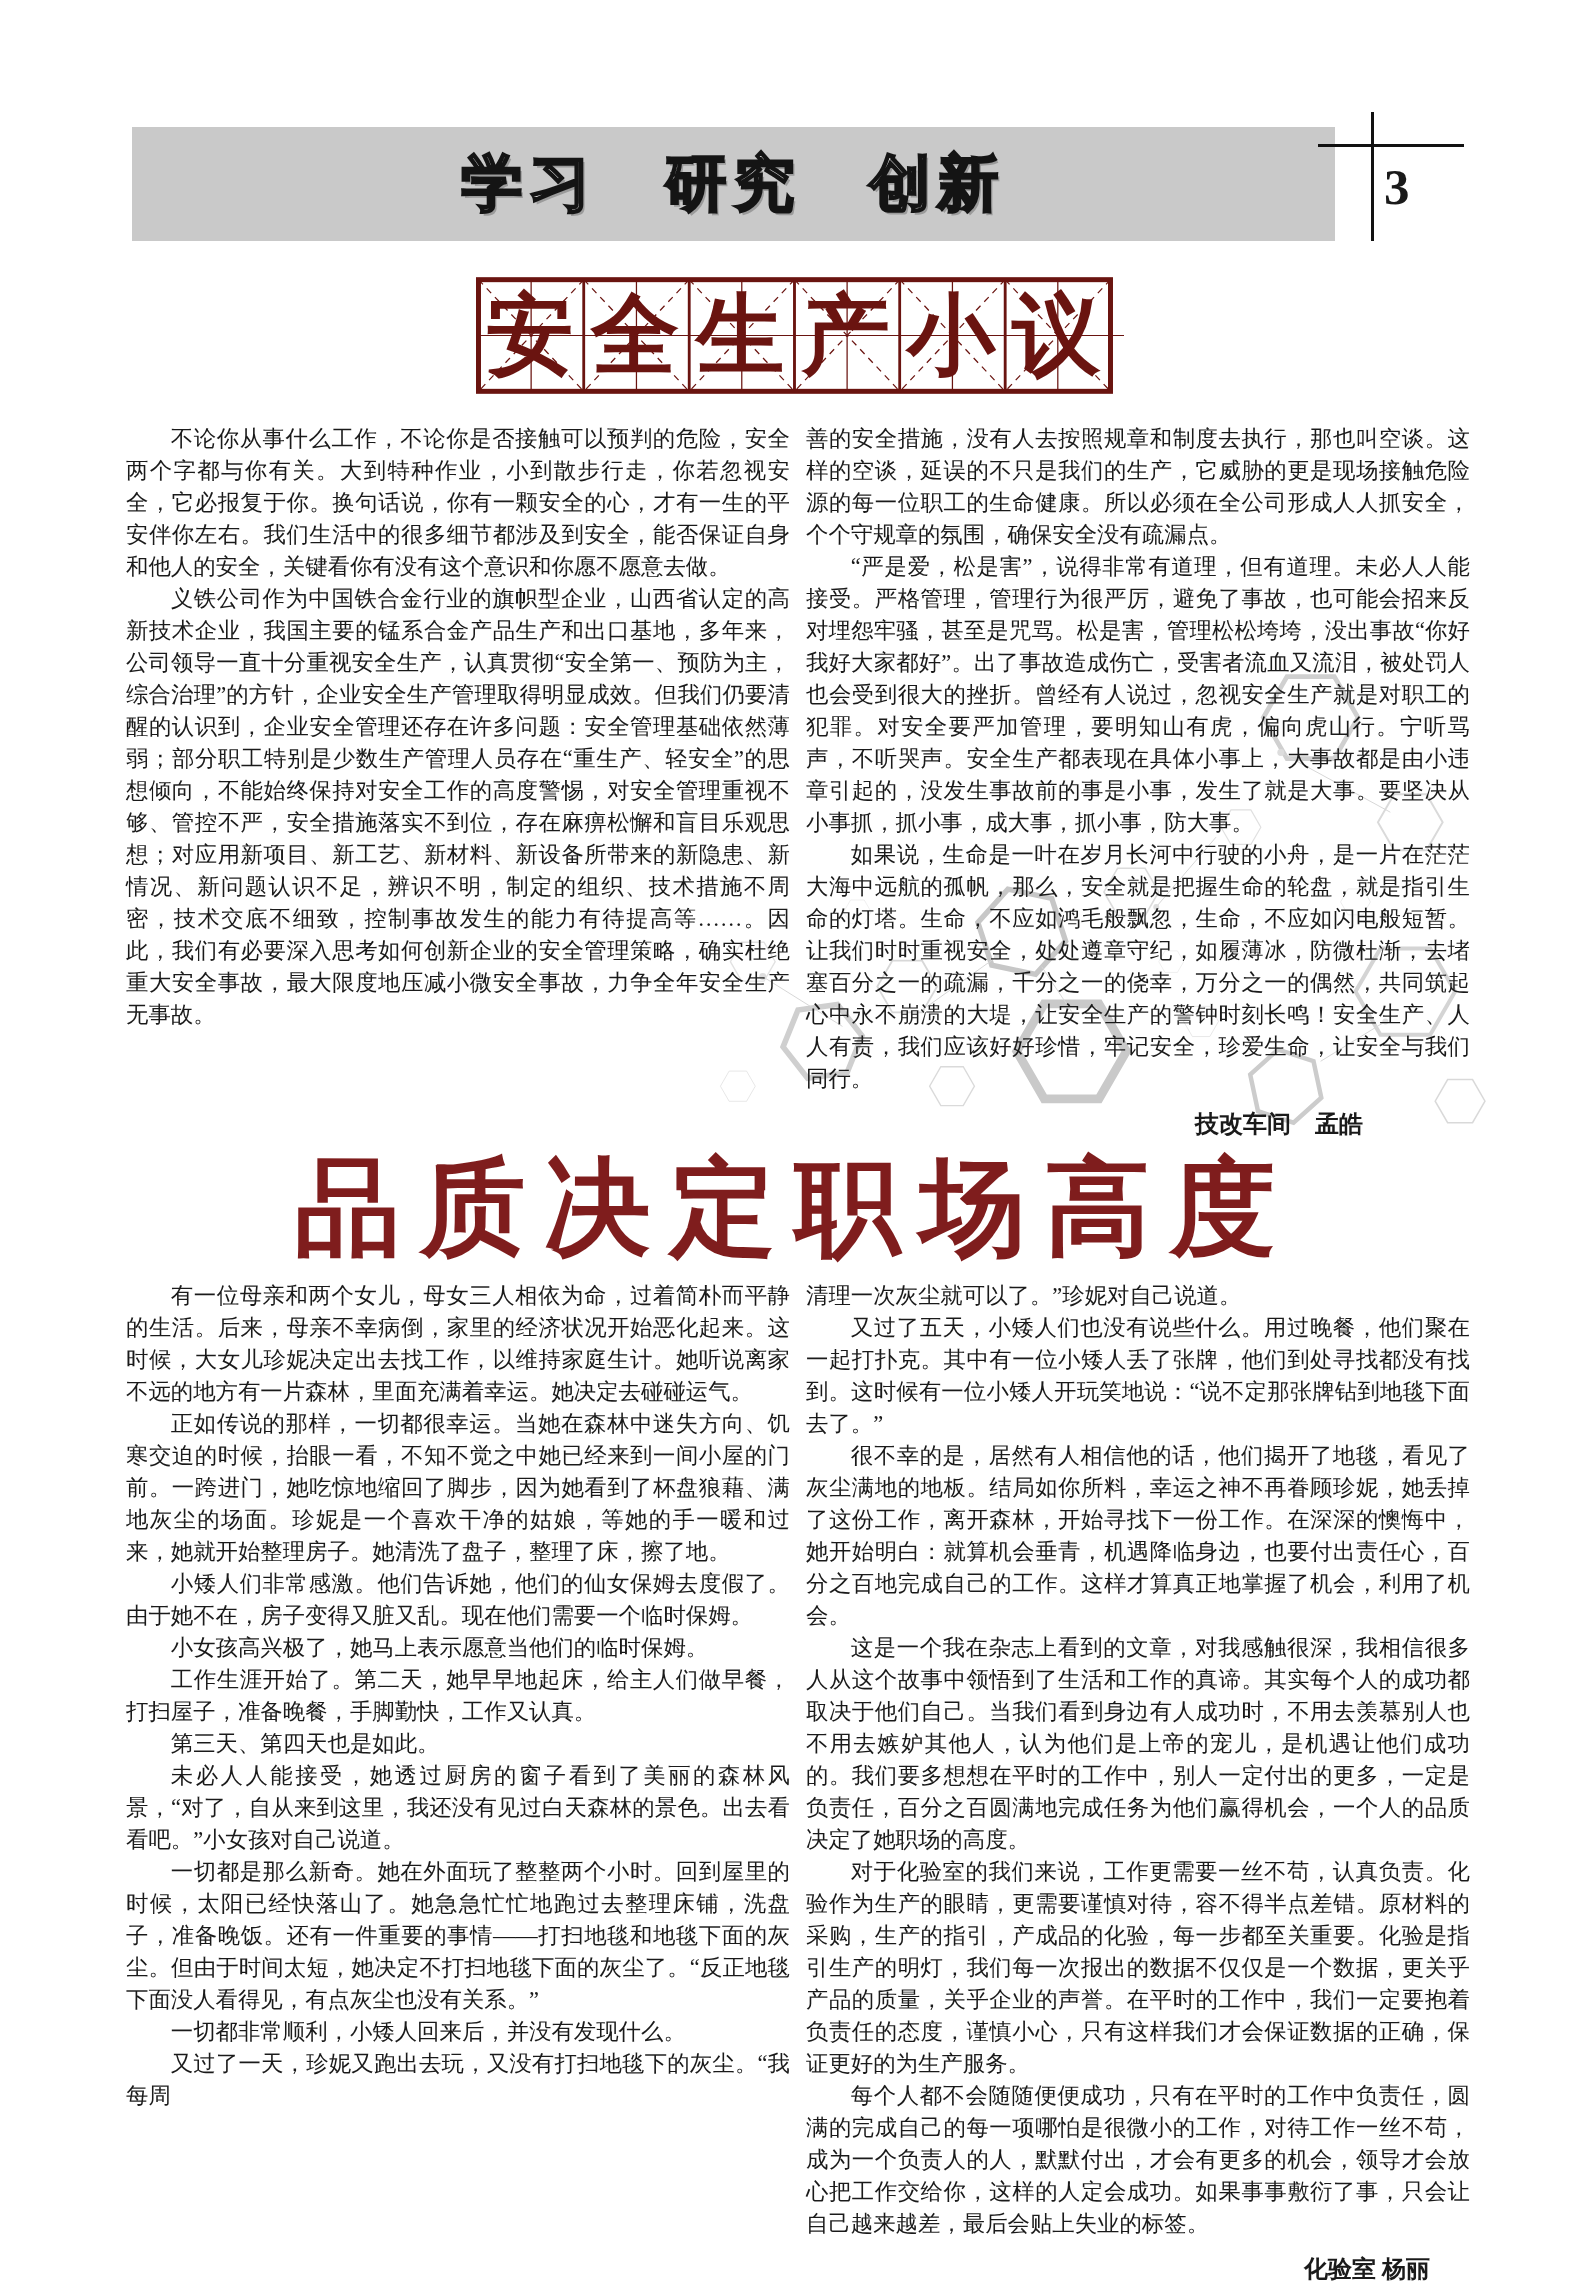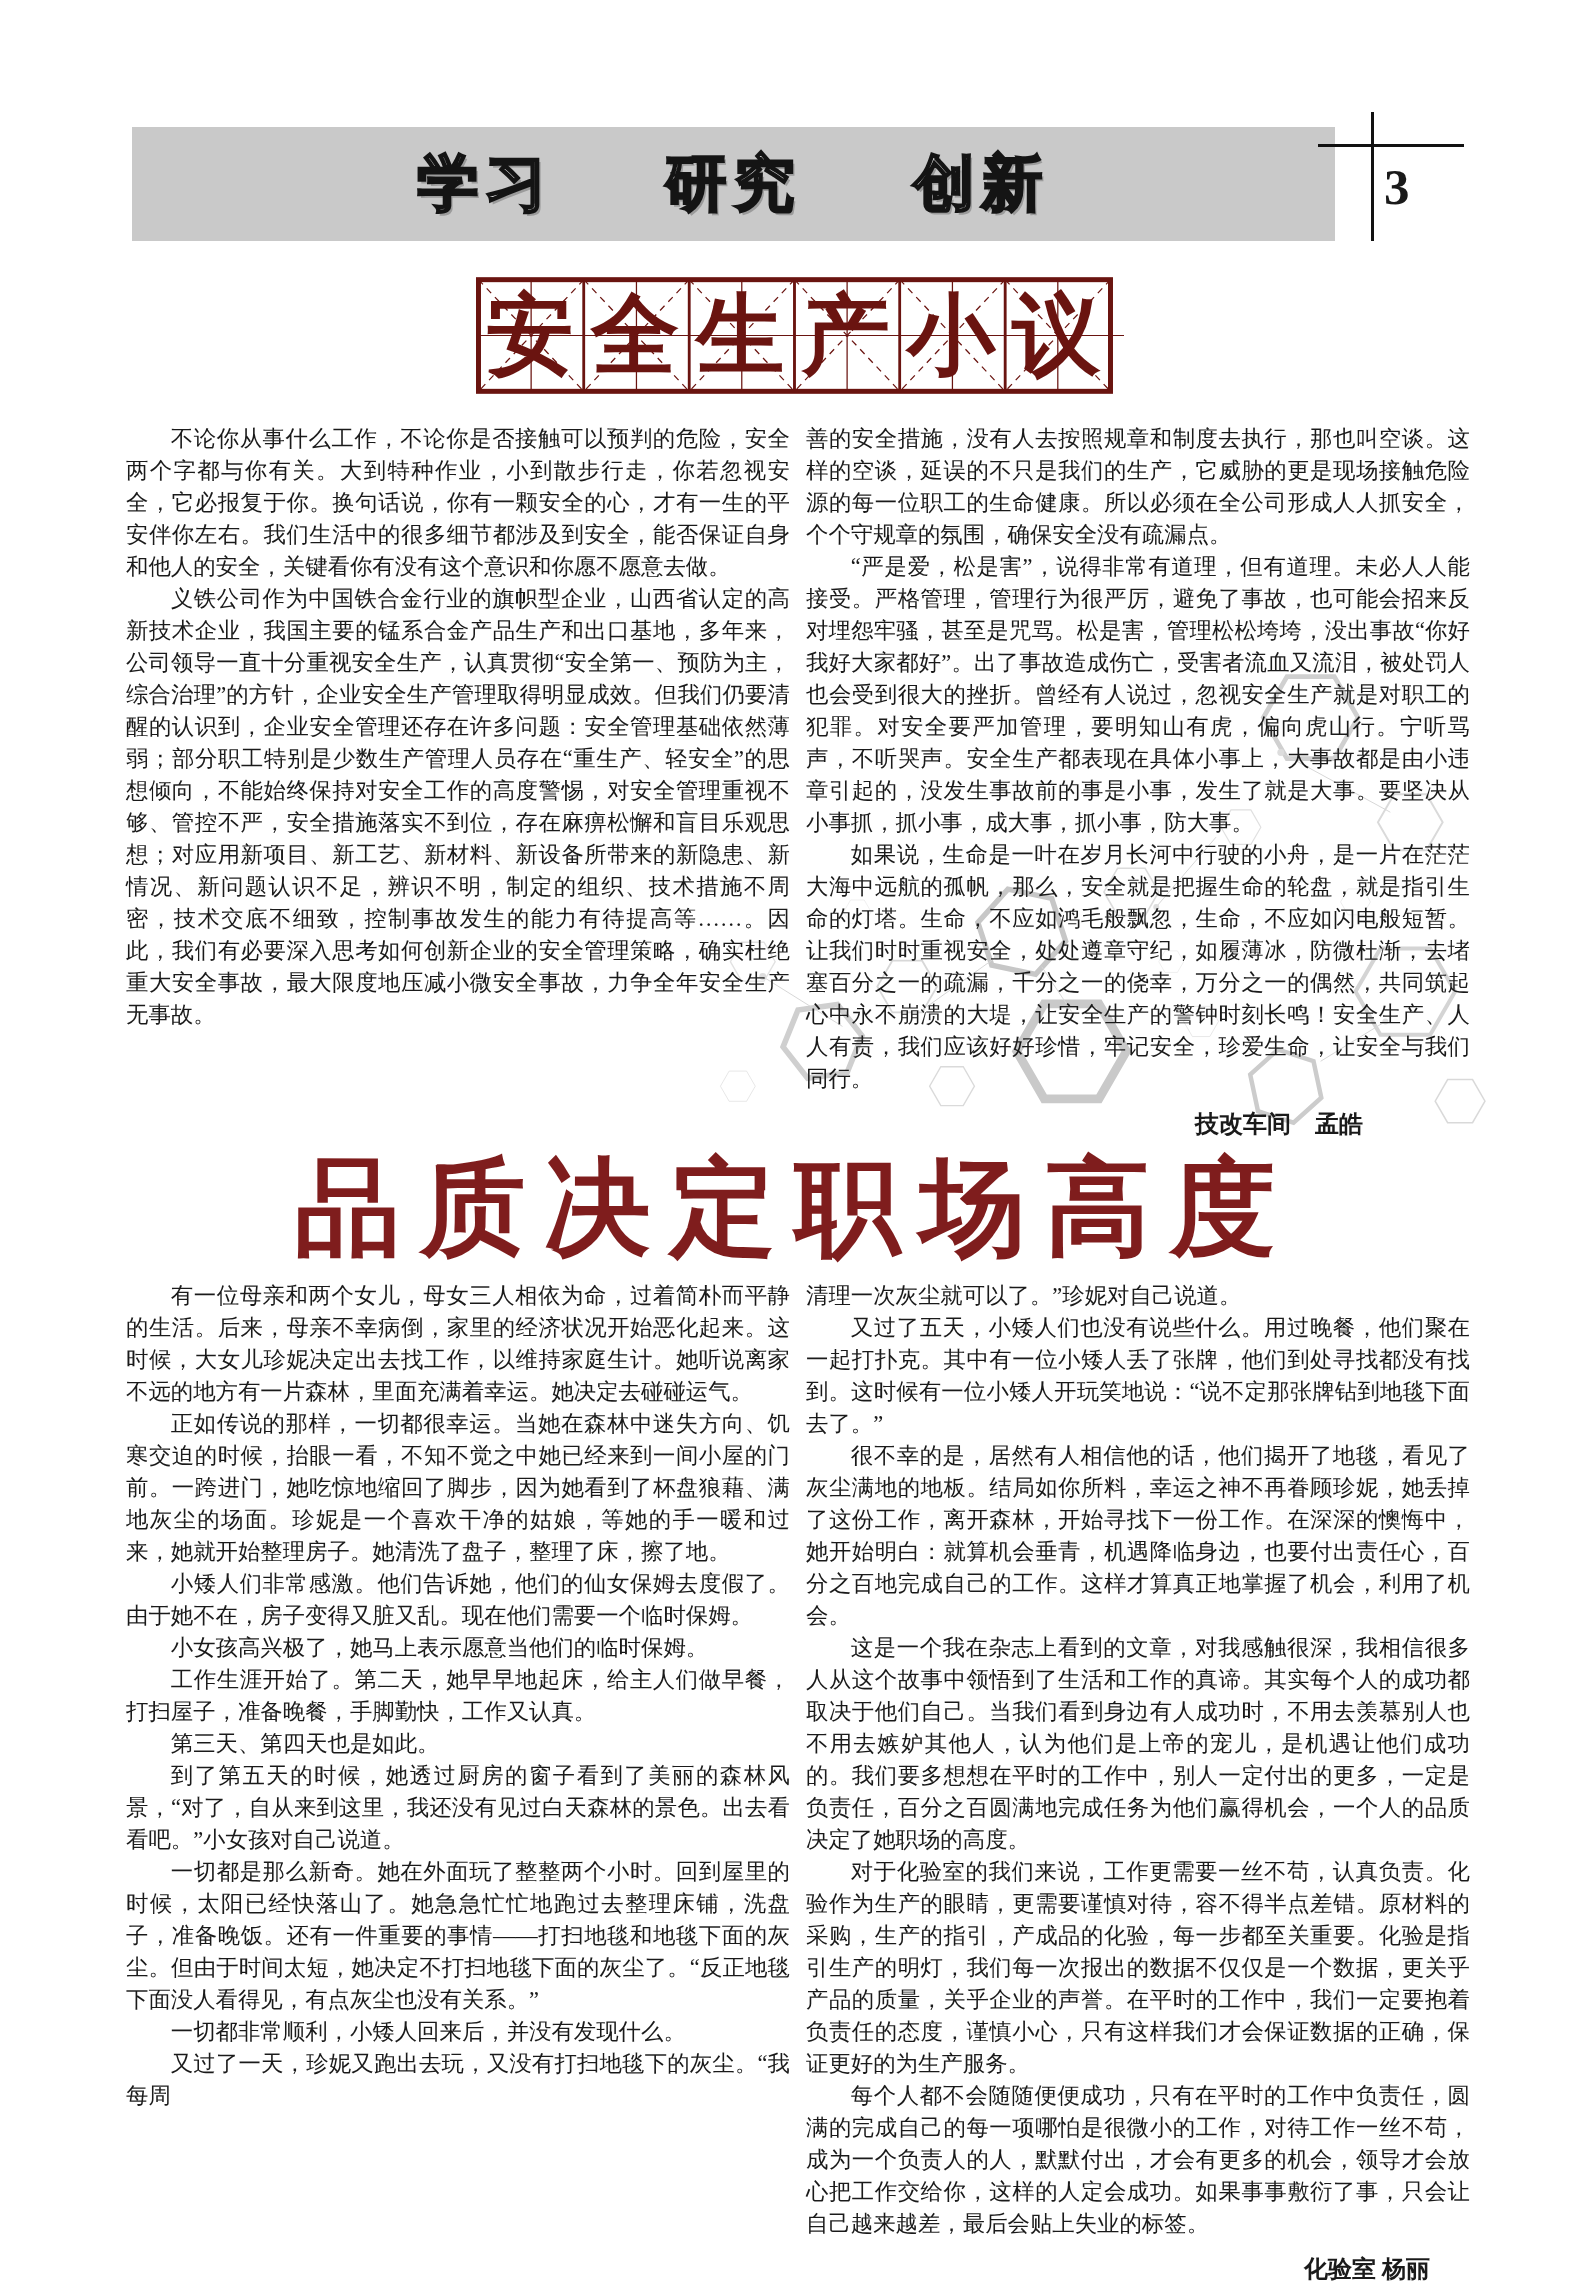--- a/index.html
+++ b/index.html
@@ -11,21 +11,21 @@
     font-family:"Liberation Serif","DejaVu Serif",serif;
     color:#1a1a1a;
     overflow:hidden;
   }
   
   .masthead{
     position:absolute; left:132px; top:127px;
     width:1203px; height:114px;
     background:#c9c9c9;
     display:flex; align-items:center; justify-content:center;
-    gap:112px;
+    gap:68px;
   }
   .masthead .m-word{
     font-family:"Liberation Sans","DejaVu Sans",sans-serif;
     font-weight:bold;
     font-size:61px;
     letter-spacing:7px;
     color:#ffffff;
     -webkit-text-stroke:2.5px #141414;
     text-shadow:2.5px 3px 0 rgba(70,70,70,0.35);
   }
@@ -196,21 +196,21 @@
 
   <div class="a2-title">品质决定职场高度</div>
 
   <div class="col a2-left">
       <p>有一位母亲和两个女儿，母女三人相依为命，过着简朴而平静的生活。后来，母亲不幸病倒，家里的经济状况开始恶化起来。这时候，大女儿珍妮决定出去找工作，以维持家庭生计。她听说离家不远的地方有一片森林，里面充满着幸运。她决定去碰碰运气。</p>
       <p>正如传说的那样，一切都很幸运。当她在森林中迷失方向、饥寒交迫的时候，抬眼一看，不知不觉之中她已经来到一间小屋的门前。一跨进门，她吃惊地缩回了脚步，因为她看到了杯盘狼藉、满地灰尘的场面。珍妮是一个喜欢干净的姑娘，等她的手一暖和过来，她就开始整理房子。她清洗了盘子，整理了床，擦了地。</p>
       <p>小矮人们非常感激。他们告诉她，他们的仙女保姆去度假了。由于她不在，房子变得又脏又乱。现在他们需要一个临时保姆。</p>
       <p>小女孩高兴极了，她马上表示愿意当他们的临时保姆。</p>
       <p>工作生涯开始了。第二天，她早早地起床，给主人们做早餐，打扫屋子，准备晚餐，手脚勤快，工作又认真。</p>
       <p>第三天、第四天也是如此。</p>
-      <p>到了第五天的时候，她透过厨房的窗子看到了美丽的森林风景，“对了，自从来到这里，我还没有见过白天森林的景色。出去看看吧。”小女孩对自己说道。</p>
+      <p>未必人人能接受，她透过厨房的窗子看到了美丽的森林风景，“对了，自从来到这里，我还没有见过白天森林的景色。出去看看吧。”小女孩对自己说道。</p>
       <p>一切都是那么新奇。她在外面玩了整整两个小时。回到屋里的时候，太阳已经快落山了。她急急忙忙地跑过去整理床铺，洗盘子，准备晚饭。还有一件重要的事情——打扫地毯和地毯下面的灰尘。但由于时间太短，她决定不打扫地毯下面的灰尘了。“反正地毯下面没人看得见，有点灰尘也没有关系。”</p>
       <p>一切都非常顺利，小矮人回来后，并没有发现什么。</p>
       <p>又过了一天，珍妮又跑出去玩，又没有打扫地毯下的灰尘。“我每周</p>
     </div>
   <div class="col a2-right">
     <span><p class="no-indent">清理一次灰尘就可以了。”珍妮对自己说道。</p><p>又过了五天，小矮人们也没有说些什么。用过晚餐，他们聚在一起打扑克。其中有一位小矮人丢了张牌，他们到处寻找都没有找到。这时候有一位小矮人开玩笑地说：“说不定那张牌钻到地毯下面去了。”</p><p>很不幸的是，居然有人相信他的话，他们揭开了地毯，看见了灰尘满地的地板。结局如你所料，幸运之神不再眷顾珍妮，她丢掉了这份工作，离开森林，开始寻找下一份工作。在深深的懊悔中，她开始明白：就算机会垂青，机遇降临身边，也要付出责任心，百分之百地完成自己的工作。这样才算真正地掌握了机会，利用了机会。</p><p>这是一个我在杂志上看到的文章，对我感触很深，我相信很多人从这个故事中领悟到了生活和工作的真谛。其实每个人的成功都取决于他们自己。当我们看到身边有人成功时，不用去羡慕别人也不用去嫉妒其他人，认为他们是上帝的宠儿，是机遇让他们成功的。我们要多想想在平时的工作中，别人一定付出的更多，一定是负责任，百分之百圆满地完成任务为他们赢得机会，一个人的品质决定了她职场的高度。</p><p>对于化验室的我们来说，工作更需要一丝不苟，认真负责。化验作为生产的眼睛，更需要谨慎对待，容不得半点差错。原材料的采购，生产的指引，产成品的化验，每一步都至关重要。化验是指引生产的明灯，我们每一次报出的数据不仅仅是一个数据，更关乎产品的质量，关乎企业的声誉。在平时的工作中，我们一定要抱着负责任的态度，谨慎小心，只有这样我们才会保证数据的正确，保证更好的为生产服务。</p><p>每个人都不会随随便便成功，只有在平时的工作中负责任，圆满的完成自己的每一项哪怕是很微小的工作，对待工作一丝不苟，成为一个负责人的人，默默付出，才会有更多的机会，领导才会放心把工作交给你，这样的人定会成功。如果事事敷衍了事，只会让自己越来越差，最后会贴上失业的标签。</p></span>
     <p class="byline b2">化验室 杨丽</p>
   </div>
 
 </div>

